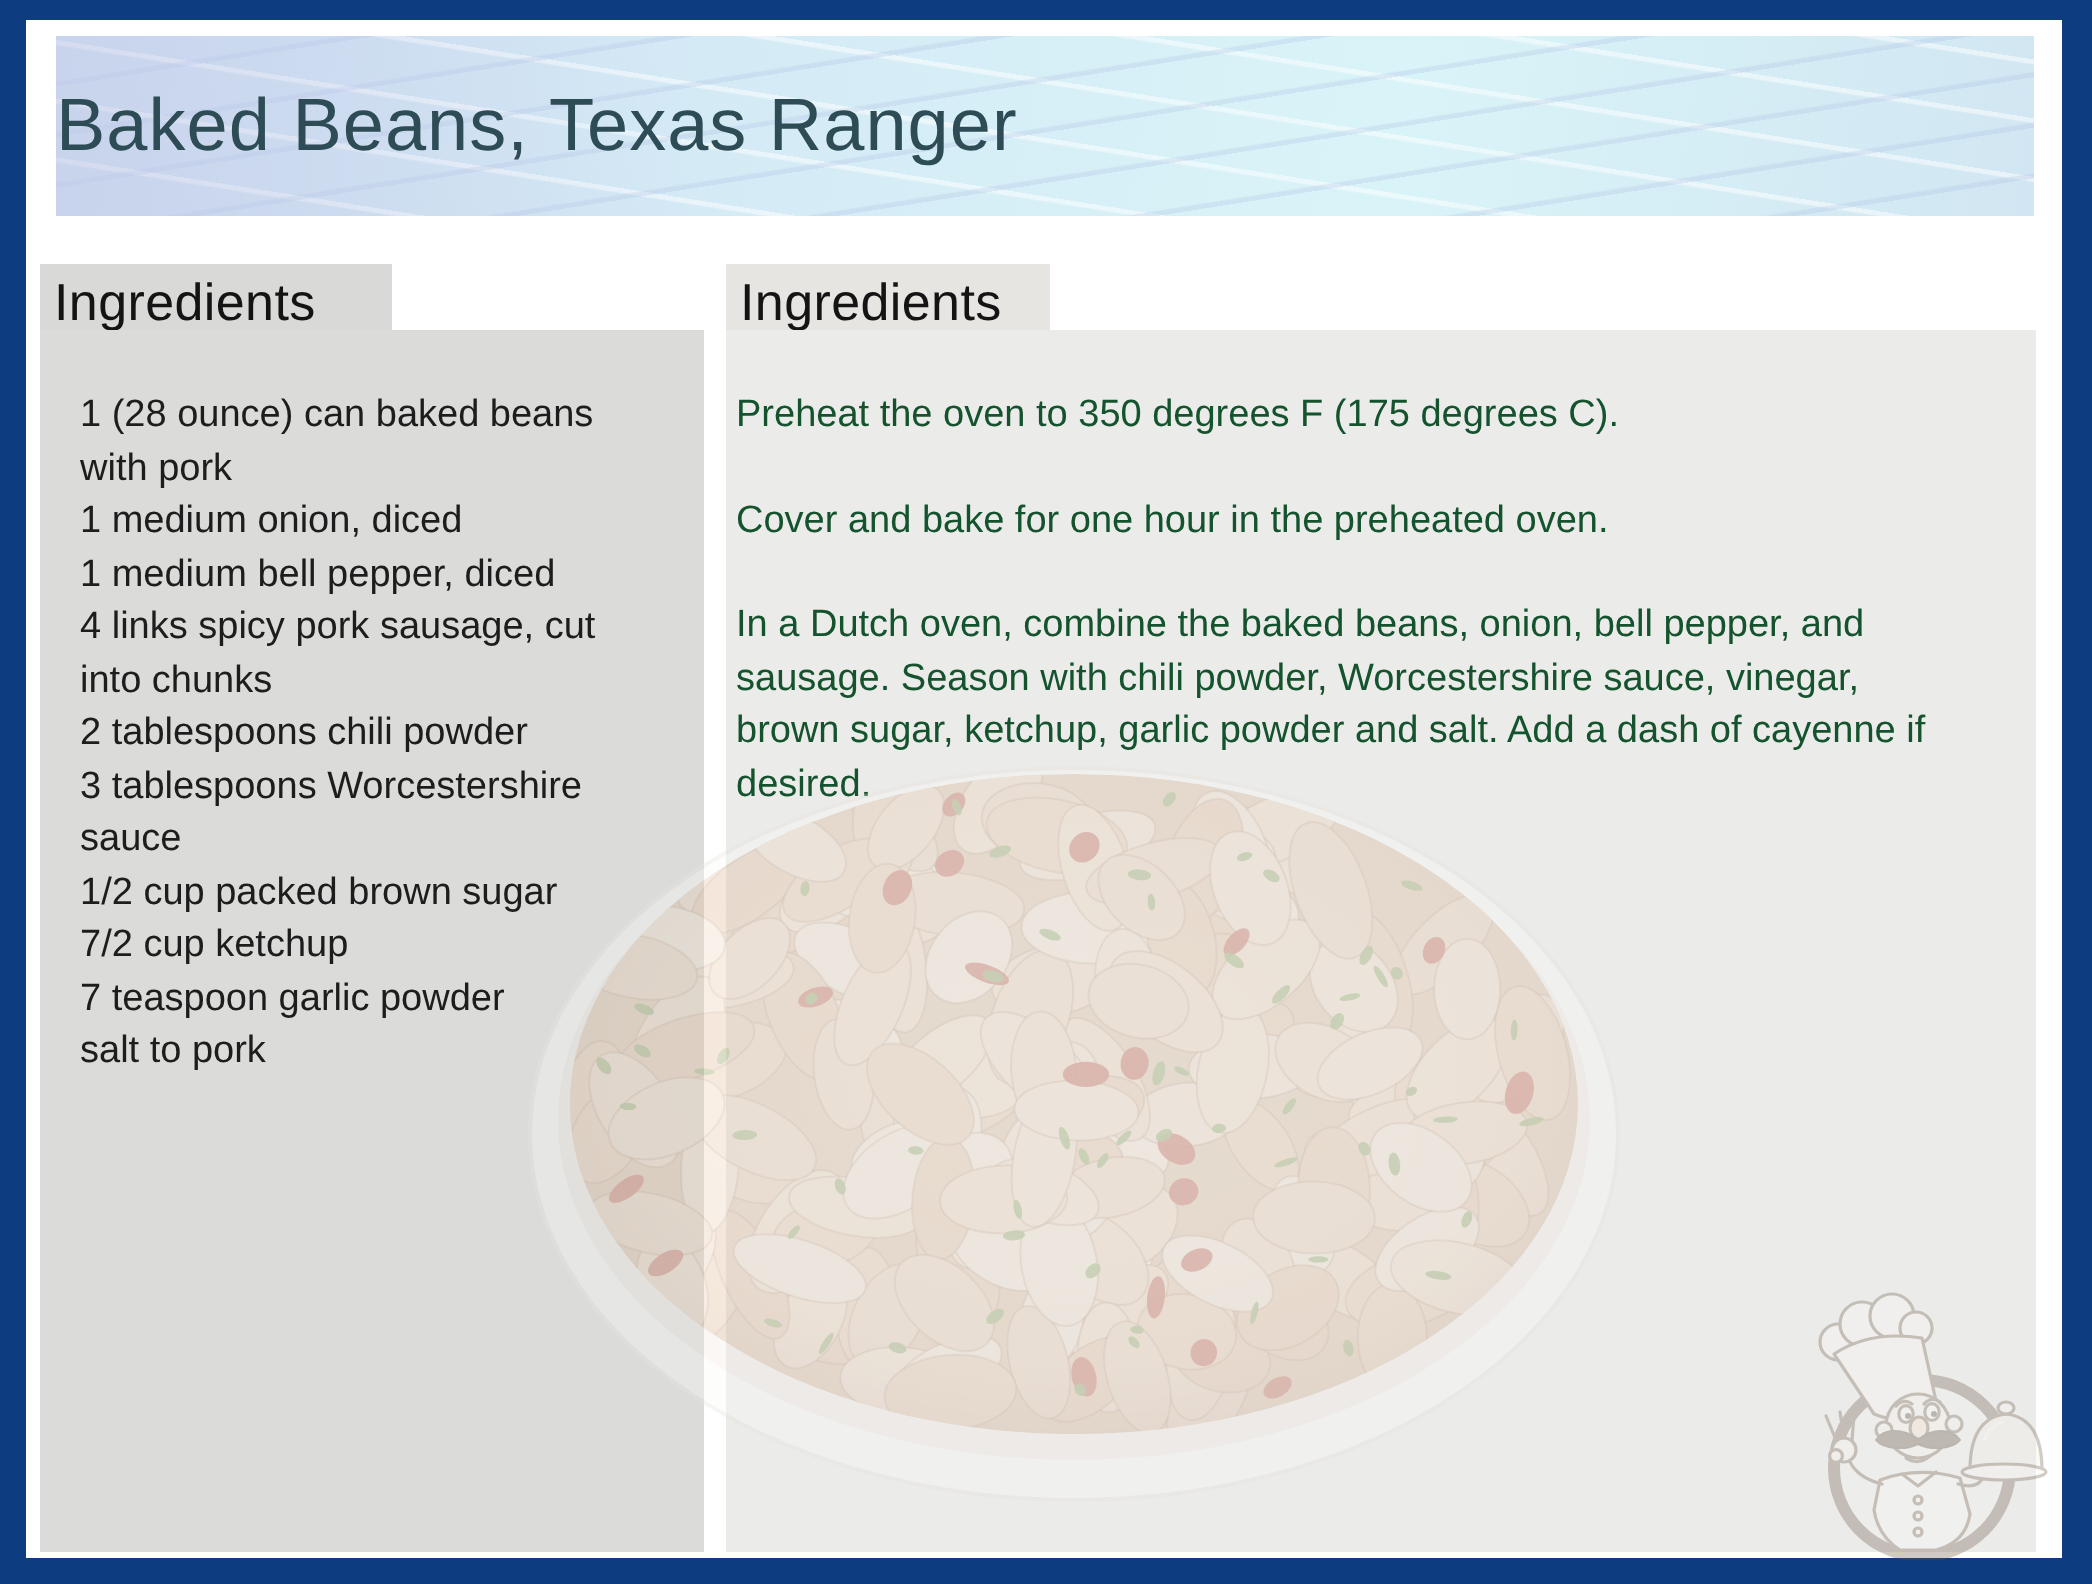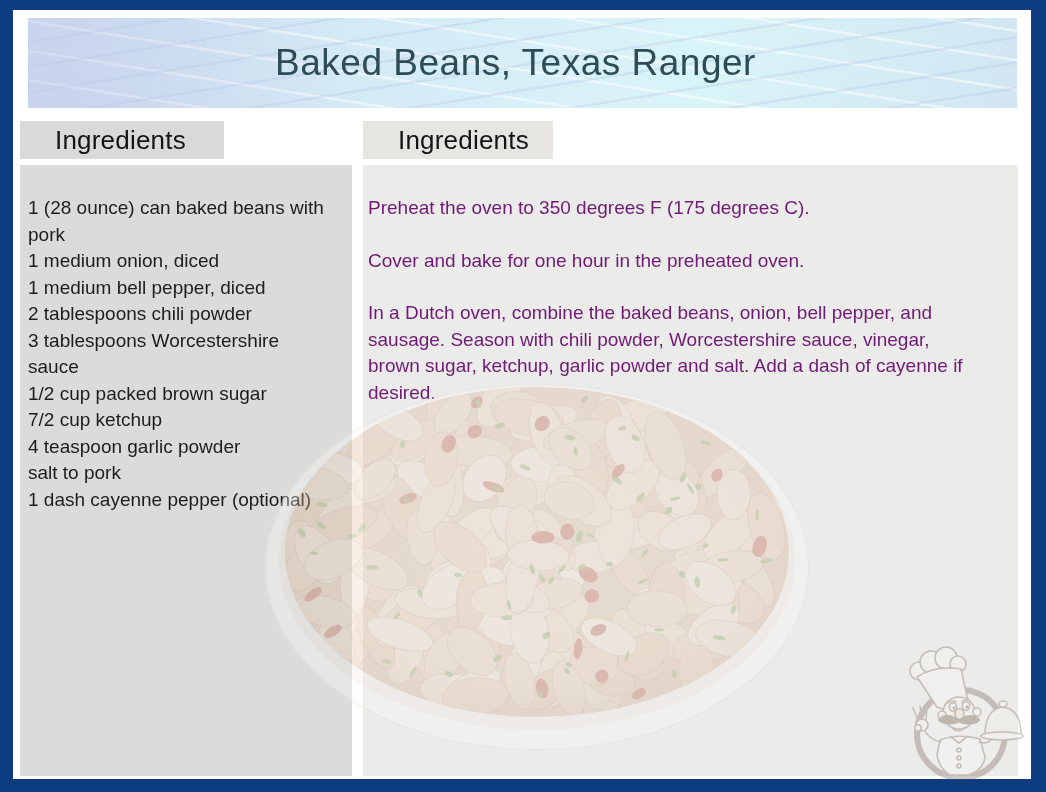--- a/index.html
+++ b/index.html
@@ -2,40 +2,40 @@
 <html><head>
 <meta charset="utf-8">
 <style>
   html,body{margin:0;padding:0;background:#222;}
   .stage{position:relative;width:1046px;height:792px;background:#0d3c80;overflow:hidden;
          font-family:"Liberation Sans",sans-serif;}
   .page{position:absolute;left:13px;top:10px;width:1018px;height:769px;background:#ffffff;}
 
   
   .banner{position:absolute;left:15px;top:8px;width:989px;height:90px;box-sizing:border-box;
-    display:flex;align-items:center;justify-content:center;padding-right:14px;
+    display:flex;align-items:center;justify-content:flex-start;padding-right:14px;
     background:
       linear-gradient(75deg, rgba(196,202,232,.55) 0%, rgba(196,202,232,0) 32%),
       repeating-linear-gradient(171deg, rgba(173,190,228,0) 0 22px, rgba(173,190,228,.28) 23px 25px),
       repeating-linear-gradient(9deg, rgba(255,255,255,0) 0 26px, rgba(255,255,255,.5) 27px 29px),
       linear-gradient(100deg,#cdddf1 0%,#d5ecf6 38%,#d9f4f8 68%,#d1e6f2 100%);}
   .title{margin:0;font-size:37px;font-weight:400;color:#2e4c55;letter-spacing:.5px;}
 
   
-  .panel-head{position:absolute;top:111px;height:38px;padding-left:28px;}
+  .panel-head{position:absolute;top:122px;height:38px;}
   .ing-head{left:7px;width:176px;background:#d9d9d7;}
   .dir-head{left:350px;width:162px;background:#e7e5e2;}
   .panel-head h2{margin:0;font-size:26px;font-weight:400;line-height:39px;padding-left:7px;
                  color:#141414;letter-spacing:.2px;}
   .ing-body{position:absolute;left:7px;top:155px;width:332px;bottom:3px;background:#dbdbd9;
-            box-sizing:border-box;padding:30px 24px 0 8px;}
+            box-sizing:border-box;padding:30px 24px 0 20px;}
   .dir-body{position:absolute;left:350px;top:155px;width:655px;bottom:3px;background:#ebebea;
             box-sizing:border-box;padding:30px 35px 0 5px;}
   .ing-item{font-size:19px;line-height:26.5px;color:#1d1d1d;}
-  .step{margin:0 0 26px 0;font-size:19px;line-height:26.5px;color:#701a75;}
+  .step{margin:0 0 26px 0;font-size:19px;line-height:26.5px;color:#14532d;}
 
   
   .photo{position:absolute;left:0;top:0;width:1018px;height:769px;opacity:.34;pointer-events:none;}
   .chef{position:absolute;left:882px;top:635px;width:130px;height:135px;opacity:.3;pointer-events:none;}
 </style>
 </head>
 <body>
 
 <div class="stage">
   <div class="page">
@@ -44,27 +44,27 @@
       <h1 class="title">Baked Beans, Texas Ranger</h1>
     </header>
 
     <div class="panel-head ing-head">
       <h2>Ingredients</h2>
     </div>
     <section class="ing-body">
         <div class="ing-item">1 (28 ounce) can baked beans with pork</div>
         <div class="ing-item">1 medium onion, diced</div>
         <div class="ing-item">1 medium bell pepper, diced</div>
+        <div class="ing-item">4 links spicy pork sausage, cut into chunks</div>
         <div class="ing-item">2 tablespoons chili powder</div>
         <div class="ing-item">3 tablespoons Worcestershire sauce</div>
         <div class="ing-item">1/2 cup packed brown sugar</div>
         <div class="ing-item">7/2 cup ketchup</div>
-        <div class="ing-item">4 teaspoon garlic powder</div>
+        <div class="ing-item">7 teaspoon garlic powder</div>
         <div class="ing-item">salt to pork</div>
-        <div class="ing-item">1 dash cayenne pepper (optional)</div>
       </section>
 
     <div class="panel-head dir-head">
       <h2>Ingredients</h2>
     </div>
     <section class="dir-body">
         <div class="step">Preheat the oven to 350 degrees F (175 degrees C).</div>
         <div class="step">Cover and bake for one hour in the preheated oven.</div>
         <div class="step">In a Dutch oven, combine the baked beans, onion, bell pepper, and sausage. Season with chili powder, Worcestershire sauce, vinegar, brown sugar, ketchup, garlic powder and salt. Add a dash of cayenne if desired.</div>
       </section>

